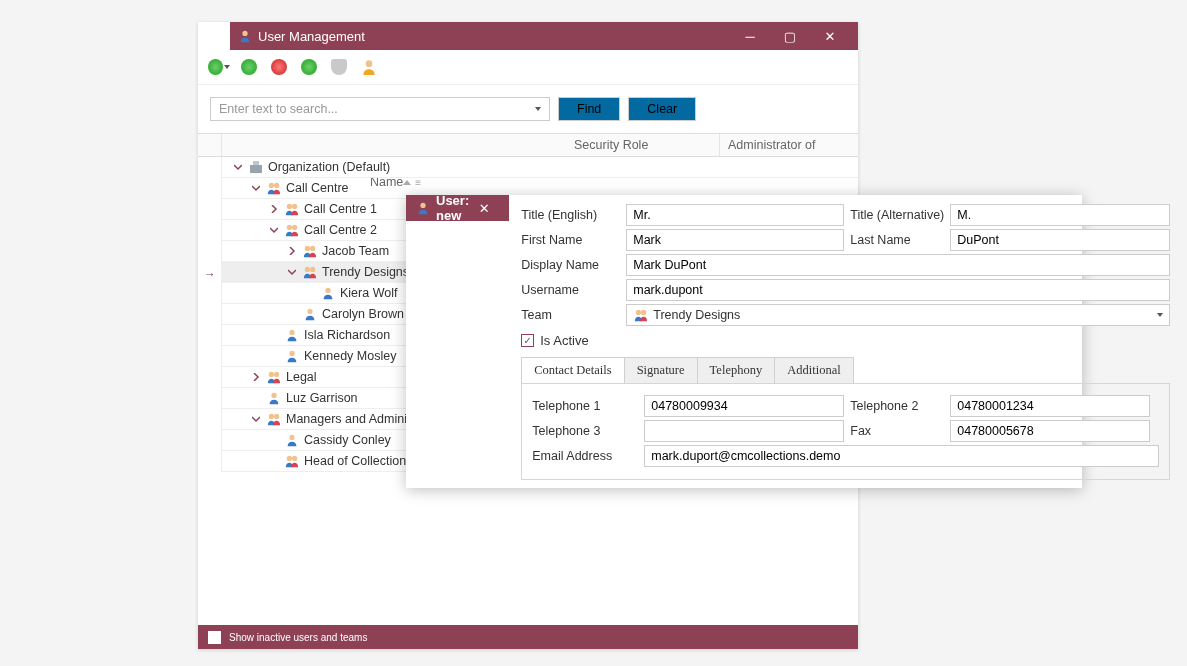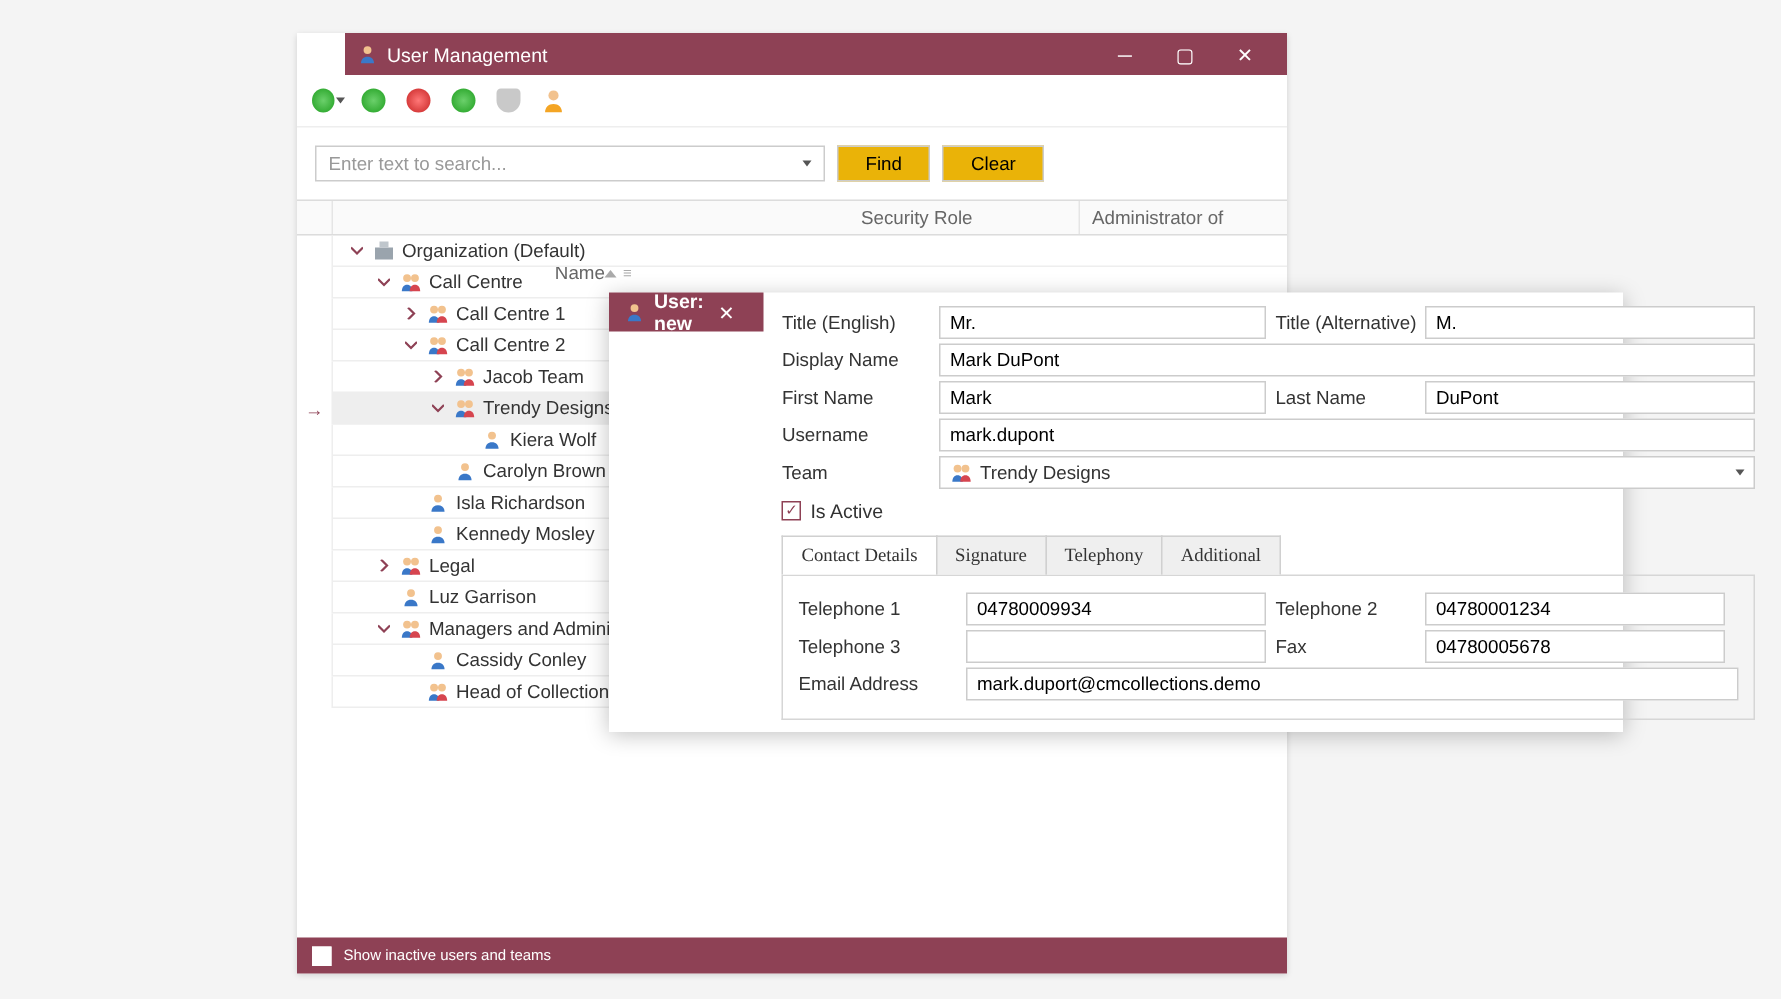--- a/index.html
+++ b/index.html
@@ -14,21 +14,21 @@
 .win-btn { width: 40px; height: 22px; display: flex; align-items: center; justify-content: center; cursor: pointer; font-size: 13px; }
 .tabbar { background: #eee; border-bottom: 1px solid #d6d6d6; display: flex; padding: 6px 8px 0 8px; gap: 2px; }
 .tab { padding: 5px 14px; background: #e6e6e6; border: 1px solid #cccccc; border-bottom: none; font-size: 13px; cursor: pointer; }
 .tab.active { background: #fff; }
 .toolbar { background: #fff; padding: 6px 10px; display: flex; gap: 8px; align-items: center; border-bottom: 1px solid #eee; }
 .tool-btn { width: 22px; height: 22px; display: flex; align-items: center; justify-content: center; cursor: pointer; border-radius: 3px; }
 .tool-icon { width: 16px; height: 16px; border-radius: 50%; display: block; position: relative; }
 .drop-caret { width: 0; height: 0; border-left: 3px solid transparent; border-right: 3px solid transparent; border-top: 4px solid #555; margin-left: 1px; }
 .search-row { padding: 12px 12px; display: flex; gap: 8px; align-items: center; }
 .search-input { flex: 0 0 340px; height: 24px; border: 1px solid #ccc; padding: 0 8px; font-size: 12.5px; color: #999; display: flex; align-items: center; justify-content: space-between; }
-.btn { height: 24px; border: 1px solid #ccc; background: #eab308; padding: 0 18px; font-size: 12.5px; cursor: pointer; }
+.btn { height: 24px; border: 1px solid #ccc; background: #0369a1; padding: 0 18px; font-size: 12.5px; cursor: pointer; }
 .grid-head { display: flex; height: 24px; border-top: 1px solid #dcdcdc; border-bottom: 1px solid #dcdcdc; background: #fafafa; font-size: 12.5px; color: #666; }
 .col-handle { flex: 0 0 24px; border-right: 1px solid #e5e5e5; }
 .col-name { flex: 0 0 344px; display: flex; align-items: center; padding-left: 8px; border-right: 1px solid #e5e5e5; justify-content: center; padding-right: 4px; margin-top: 48px; }
 .col-sec  { flex: 0 0 154px; display: flex; align-items: center; padding-left: 8px; border-right: 1px solid #e5e5e5; }
 .col-adm  { flex: 1; display: flex; align-items: center; padding-left: 8px; }
 .tree-area { flex: 1; overflow: hidden; position: relative; }
 .tree-row { height: 21px; display: flex; align-items: center; font-size: 12.5px; }
 .row-handle { width: 24px; height: 100%; border-right: 1px solid #eee; display: flex; align-items: center; justify-content: center; }
 .row-body { flex: 1; display: flex; align-items: center; height: 100%; border-bottom: 1px solid #eee; }
 .indent { display: inline-block; }
@@ -428,33 +428,33 @@
       <div class="fl">Title (English)</div>
       <div class="fi w-a">
           <input value="Mr." style="">
         </div>
       <div class="fl2">Title (Alternative)</div>
       <div class="fi w-b">
           <input value="M." style="">
         </div>
     </div>
     <div class="form-row">
+      <div class="fl">First Name</div>
+      <div class="fi w-a">
+          <input value="Mark" style="">
+        </div>
+      <div class="fl2">Last Name</div>
+      <div class="fi w-b">
+          <input value="DuPont" style="">
+        </div>
+    </div>
+    <div class="form-row">
       <div class="fl">Display Name</div>
       <div class="fi w-full">
           <input value="Mark DuPont" style="">
-        </div>
-    </div>
-    <div class="form-row">
-      <div class="fl">First Name</div>
-      <div class="fi w-a">
-          <input value="Mark" style="">
-        </div>
-      <div class="fl2">Last Name</div>
-      <div class="fi w-b">
-          <input value="DuPont" style="">
         </div>
     </div>
     <div class="form-row">
       <div class="fl">Username</div>
       <div class="fi w-full">
           <input value="mark.dupont" style="">
         </div>
     </div>
     <div class="form-row">
       <div class="fl">Team</div>

